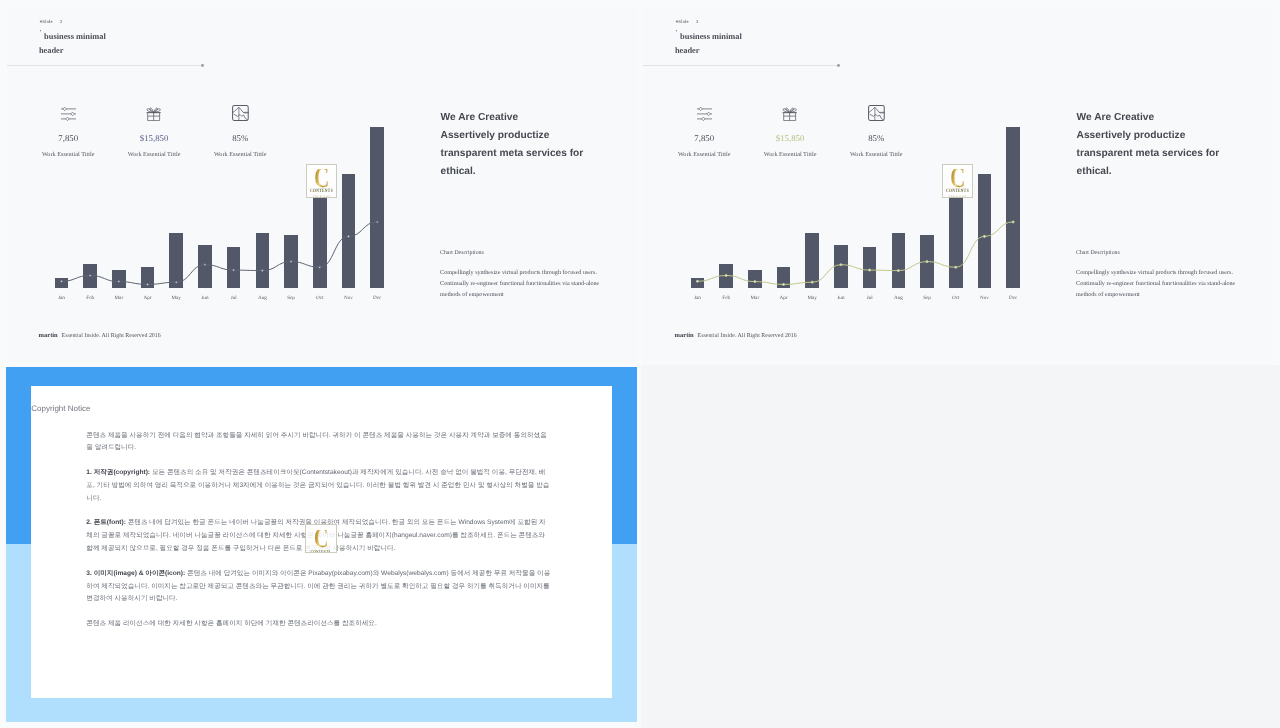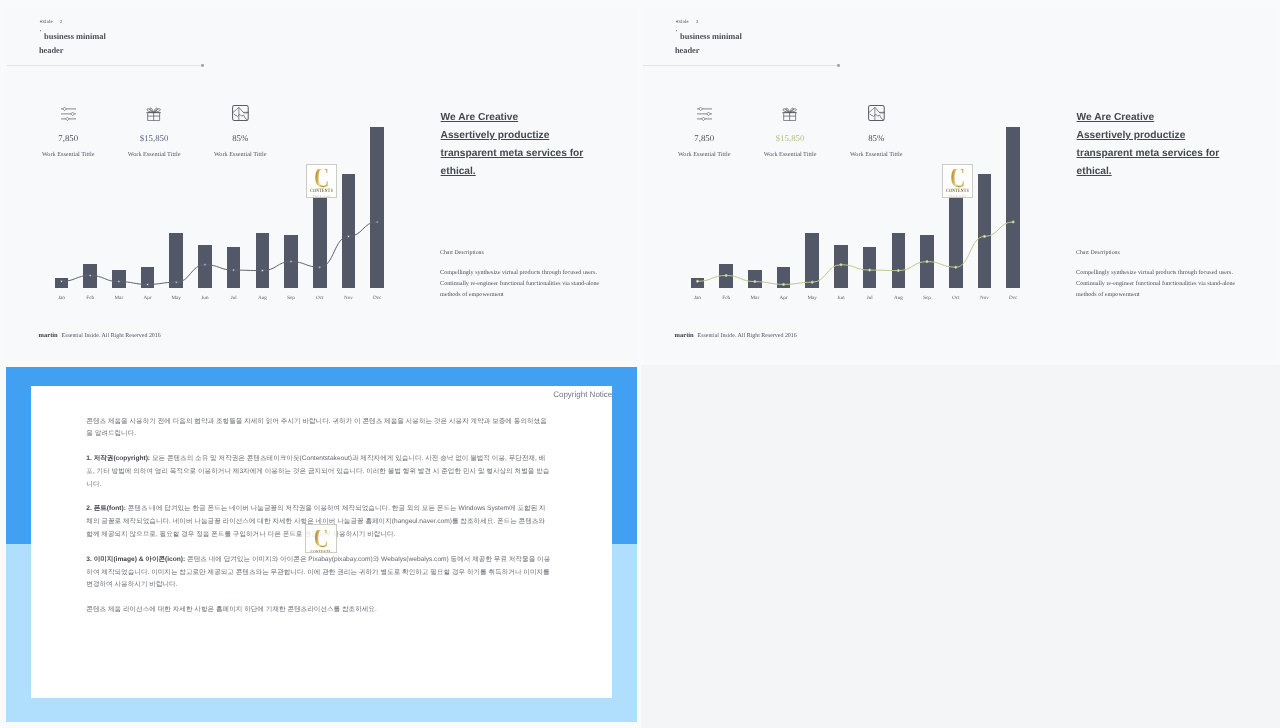--- a/index.html
+++ b/index.html
@@ -18,38 +18,38 @@
   .slide.c .fade{position:absolute;left:0;top:177.7px;width:630.4px;height:177.3px;background:#afdffc;}
   .slide-num{font-family:"Liberation Serif",serif;font-weight:normal;letter-spacing:.2px;color:#494d56;}
   .s-title{font-family:"Liberation Serif",serif;font-weight:bold;color:#4c5059;}
   .hr{position:absolute;background:#e1e3e7;height:1px;}
   .hrdot{position:absolute;background:#9aa0ad;border-radius:50%;}
   .val{font-family:"Liberation Serif",serif;font-weight:normal;color:#3f434c;}
   .lbl{font-family:"Liberation Serif",serif;font-weight:normal;color:#53575f;}
   .bar{position:absolute;background:#535869;}
   .xlab{position:absolute;font-family:"Liberation Serif",serif;font-weight:normal;color:#51555e;text-align:center;}
 
-  .rtitle{position:absolute;font-family:"Liberation Sans",sans-serif;font-weight:bold;color:#44484f;text-decoration:underline;}
+  .rtitle{position:absolute;font-family:"Liberation Sans",sans-serif;font-weight:bold;color:#44484f;}
   .cdesc{position:absolute;font-family:"Liberation Serif",serif;font-weight:normal;color:#4a4e57;}
 
   
   .wm{position:absolute;background:rgba(255,255,255,.80);border:1px solid rgba(190,186,170,.75);box-sizing:border-box;
       display:flex;flex-direction:column;align-items:center;justify-content:flex-start;z-index:5;overflow:hidden;}
   .wm .wc{font-family:"Liberation Serif",serif;font-weight:bold;line-height:19.6px;background:linear-gradient(100deg,#8a7128 0%,#c9a33f 22%,#efdc92 42%,#b9912f 62%,#d8b95a 82%,#7e661f 100%);-webkit-background-clip:text;background-clip:text;color:transparent;font-size:29.5px;
           height:19.6px;transform:scaleX(.70);transform-origin:50% 0;margin-top:4px;}
   .wm .w1{font-family:"Liberation Serif",serif;font-weight:bold;color:#6e6a3c;letter-spacing:.45px;font-size:5.0px;line-height:3.8px;
           transform:scaleX(.74);transform-origin:50% 0;}
   .wm .w2{font-family:"Liberation Serif",serif;color:#b5a97f;font-size:2.7px;line-height:2.0px;letter-spacing:.55px;}
 
   
   .paper{position:absolute;left:25px;top:19px;width:581px;height:312px;background:#fff;z-index:2;}
   .cp-h1{font-family:"Liberation Sans",sans-serif;font-weight:bold;color:#3f4248;text-align:center;
          font-size:11.4px;padding-top:33px;letter-spacing:.1px;line-height:1;}
-  .cp-h2{font-family:"Liberation Sans",sans-serif;color:#72767f;text-align:right;font-size:8.0px;
-         margin-top:5px;line-height:1;}
+  .cp-h2{font-family:"Liberation Sans",sans-serif;color:#72767f;text-align:left;font-size:8.0px;
+         margin-top:19px;line-height:1;}
   #cpBody{margin:17px 62px 0 55px;}
   .cp-p{font-family:"Liberation Sans",sans-serif;color:#60666f;font-size:6.6px;line-height:12.8px;
         margin-bottom:11.9px;}
   .cp-p b{font-weight:bold;color:#41454d;}
   .wm-c{left:298.6px;top:157.3px;width:32.1px;height:29.3px;}
   .wm-c .wc{font-size:28.4px;line-height:18.9px;height:18.9px;margin-top:4.6px;}
   .wm-c .w1{margin-top:1.6px;font-size:4.3px;}
 </style>
 </head>
 <body>

